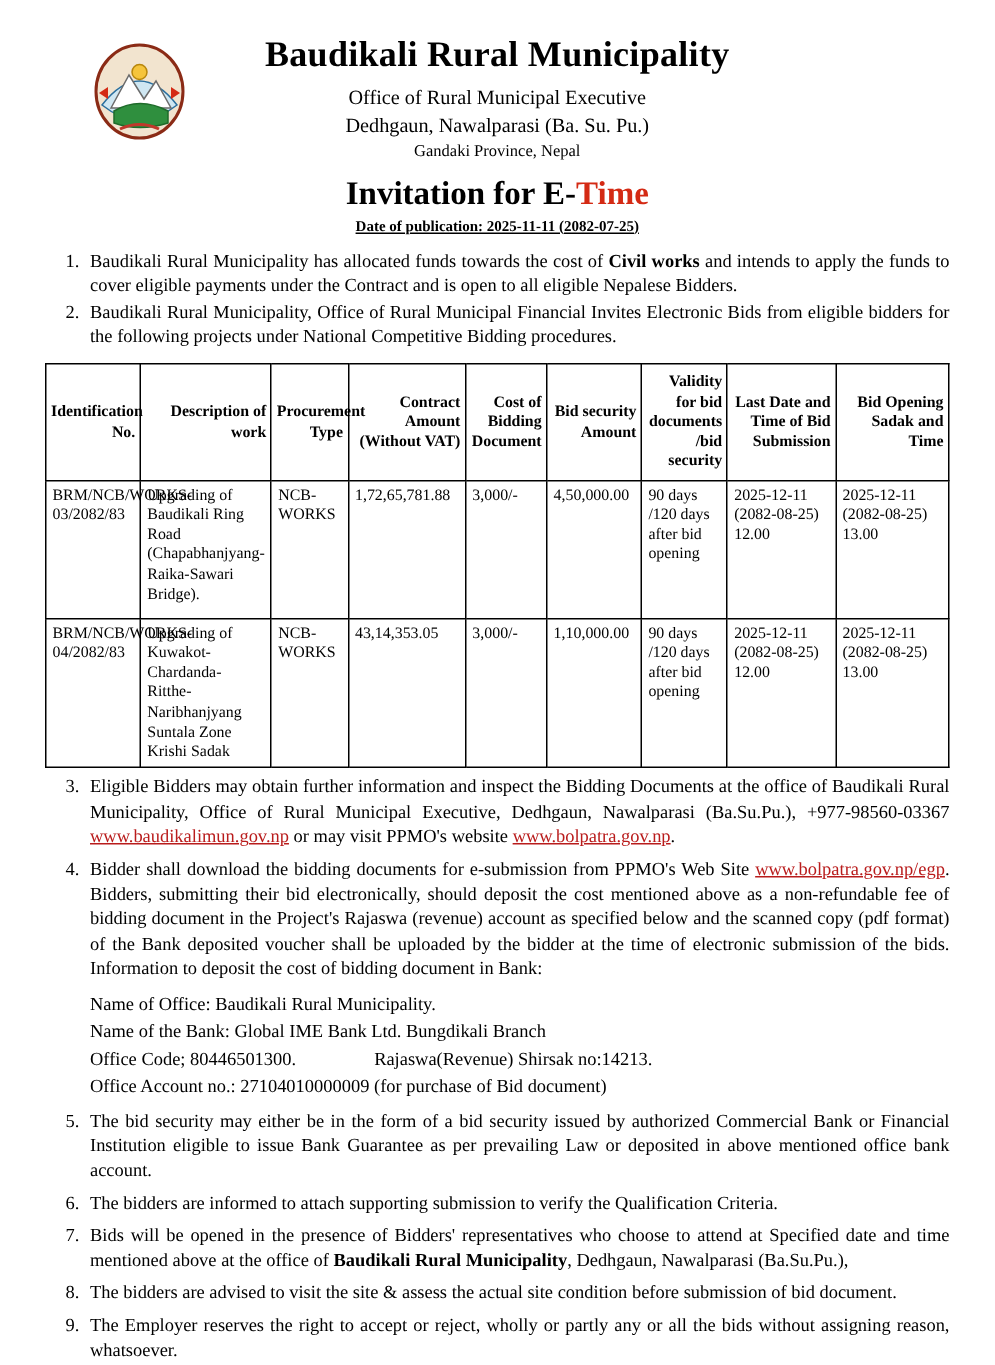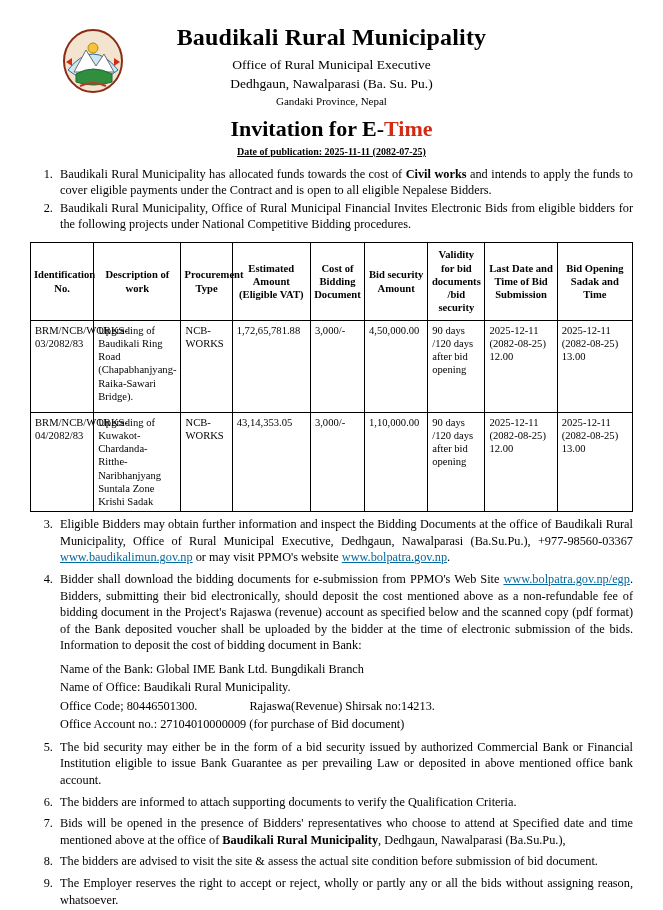--- a/index.html
+++ b/index.html
@@ -86,41 +86,41 @@
     font-size: 10.6px;
     table-layout: fixed;
   }
   table.bids th, table.bids td {
     border: 1px solid #000;
     vertical-align: top;
     padding: 3px 4px;
     line-height: 1.25;
   }
   table.bids th {
-    text-align: center;
+    text-align: right;
     font-weight: bold;
     padding: 5px 3px;
     vertical-align: middle;
   }
   table.bids td.c { text-align: left; }
   table.bids td.l { text-align: left; }
   
   ol.body-list {
     margin: 4px 0 0 0;
     padding-left: 26px;
     font-size: 12.3px;
     line-height: 1.35;
   }
   ol.body-list > li {
     margin-bottom: 5px;
     padding-left: 4px;
     text-align: justify;
   }
   a.link {
-    color: #0369a1;
+    color: #b91c1c;
     text-decoration: underline;
   }
   .bank-block {
     margin: 6px 0 4px 0;
     font-size: 12.3px;
     line-height: 1.5;
   }
   .bank-block .row { white-space: nowrap; }
   .officecode-row span.gap { display: inline-block; width: 52px; }
 </style>
@@ -165,21 +165,21 @@
       <col style="width:10.5%">
       <col style="width:9.5%">
       <col style="width:12%">
       <col style="width:12.5%">
     </colgroup>
     <thead>
       <tr>
         <th>Identification No.</th>
         <th>Description of work</th>
         <th>Procurement Type</th>
-        <th>Estimated Amount (Eligible VAT)</th>
+        <th>Contract Amount (Without VAT)</th>
         <th>Cost of Bidding Document</th>
         <th>Bid security Amount</th>
         <th>Validity for bid documents /bid security</th>
         <th>Last Date and Time of Bid Submission</th>
         <th>Bid Opening Sadak and Time</th>
       </tr>
     </thead>
     <tbody>
       <tr style="height:92px;">
         <td class="l">BRM/NCB/WORKS-03/2082/83</td>
@@ -205,28 +205,28 @@
       </tr>
     </tbody>
   </table>
 
   <ol class="body-list" start="3">
     <li><span>Eligible Bidders may obtain further information and inspect the Bidding Documents at the office of  Baudikali Rural Municipality, Office of Rural Municipal Executive, Dedhgaun, Nawalparasi (Ba.Su.Pu.), +977-98560-03367 </span><a class="link" href="#">www.baudikalimun.gov.np</a><span> or may visit PPMO's website </span><a class="link" href="#">www.bolpatra.gov.np</a><span>.</span></li>
 
     <li>
       <span>Bidder shall download the bidding documents for e-submission from PPMO's Web Site </span><a class="link" href="#">www.bolpatra.gov.np/egp</a><span>. Bidders, submitting their bid electronically, should deposit the cost mentioned above as a non-refundable fee of bidding document in the Project's Rajaswa (revenue) account as specified below and the scanned copy (pdf format) of the Bank deposited voucher shall be uploaded by the bidder at the time of electronic submission of the bids. Information to deposit the cost of bidding document in Bank:</span>
       <div class="bank-block">
+        <div class="row">Name of Office: Baudikali Rural Municipality.</div>
         <div class="row">Name of the Bank: Global IME Bank Ltd. Bungdikali Branch</div>
-        <div class="row">Name of Office: Baudikali Rural Municipality.</div>
         <div class="row officecode-row"><span>Office Code; 80446501300.</span><span class="gap"></span><span>Rajaswa(Revenue) Shirsak no:14213.</span></div>
         <div class="row">Office Account no.: 27104010000009 (for purchase of Bid document)</div>
       </div>
     </li>
 
     <li>The bid security may either be in the form of a bid security issued by authorized Commercial Bank or Financial Institution eligible to issue Bank Guarantee as per prevailing Law or deposited in above mentioned office bank account.</li>
-    <li>The bidders are informed to attach supporting documents to verify the Qualification Criteria.</li>
+    <li>The bidders are informed to attach supporting submission to verify the Qualification Criteria.</li>
     <li><span>Bids will be opened in the presence of Bidders' representatives who choose to attend at Specified date and time mentioned above at the office of </span><b class="bold">Baudikali Rural Municipality</b><span>, Dedhgaun, Nawalparasi (Ba.Su.Pu.),</span></li>
     <li>The bidders are advised to visit the site &amp; assess the actual site condition before submission of bid document.</li>
     <li>The Employer reserves the right to accept or reject, wholly or partly any or all the bids without assigning reason, whatsoever.</li>
 
   </ol>
 
 </div>
 
 </body></html>

